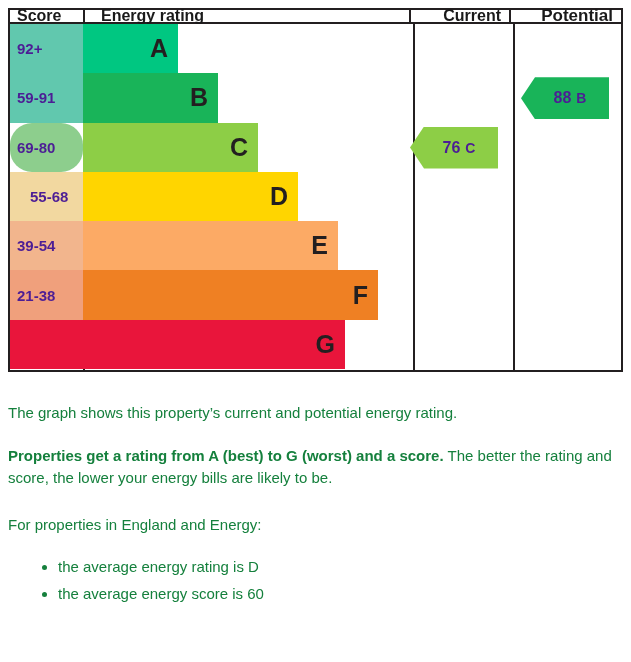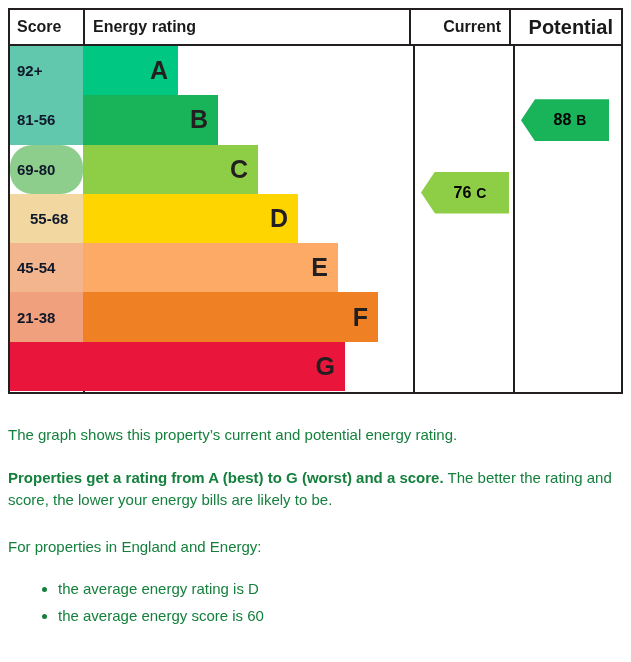--- a/index.html
+++ b/index.html
@@ -24,41 +24,41 @@
   .epc-table {
     position: relative;
     margin: 8px 8px 0 8px;
     width: 615px;
     border: 2px solid #231f20;
     box-sizing: border-box;
   }
 
   .header-row {
     display: flex;
-    height: 36px;
+    height: 14px;
     border-bottom: 2px solid #231f20;
     box-sizing: border-box;
   }
   .col-score {
     width: 75px;
     box-sizing: border-box;
     border-right: 2px solid #231f20;
     display: flex;
     align-items: center;
     padding-left: 7px;
     font-size: 16px;
     font-weight: bold;
   }
   .col-rating {
     flex: 1;
     box-sizing: border-box;
     border-right: 2px solid #231f20;
     display: flex;
     align-items: center;
-    padding-left: 8px;
+    padding-left: 16px;
     font-size: 16px;
     font-weight: bold;
   }
   .col-current {
     width: 100px;
     box-sizing: border-box;
     border-right: 2px solid #231f20;
     display: flex;
     align-items: center;
     justify-content: flex-end;
@@ -66,21 +66,21 @@
     font-size: 16px;
     font-weight: bold;
   }
   .col-potential {
     width: 110px;
     box-sizing: border-box;
     display: flex;
     align-items: center;
     justify-content: flex-end;
     padding-right: 8px;
-    font-size: 20px;
+    font-size: 17px;
     font-weight: bold;
   }
 
   .body-area {
     position: relative;
     height: 346px;
   }
 
   
   .vline {
@@ -101,41 +101,41 @@
     align-items: stretch;
   }
   .band-score {
     width: 73px;
     box-sizing: border-box;
     display: flex;
     align-items: center;
     padding-left: 7px;
     font-size: 15px;
     font-weight: bold;
-    color: #0f172a;
+    color: #4c1d95;
   }
   .band-bar {
     position: relative;
     display: flex;
     align-items: center;
     justify-content: flex-end;
     padding-right: 10px;
     font-size: 25px;
     font-weight: bold;
     color: #231f20;
   }
 
   
   .marker {
     position: absolute;
     height: 42px;
     display: flex;
     align-items: center;
     justify-content: center;
-    color: #000000;
+    color: #4c1d95;
     font-weight: bold;
     font-size: 16px;
     clip-path: polygon(0% 50%, 14px 0%, 100% 0%, 100% 100%, 14px 100%);
     padding-left: 10px;
     box-sizing: border-box;
   }
   .marker .letter {
     font-size: 14px;
     margin-left: 5px;
   }
@@ -179,44 +179,44 @@
     <div class="body-area">
       <div class="vline v1"></div>
       <div class="vline v2"></div>
       <div class="vline v3"></div>
 
       <div class="band">
         <div class="band-score" id="sc0" style="background: rgb(97, 200, 174);">92+</div>
         <div class="band-bar" id="br0" style="background: rgb(0, 199, 129); width: 85px; flex: 0 0 auto;">A</div>
       </div>
       <div class="band">
-        <div class="band-score" id="sc1" style="background: rgb(97, 200, 174);">81-56</div>
+        <div class="band-score" id="sc1" style="background: rgb(97, 200, 174);">59-91</div>
         <div class="band-bar" id="br1" style="background: rgb(25, 180, 89); width: 125px; flex: 0 0 auto;">B</div>
       </div>
       <div class="band">
         <div class="band-score" id="sc2" style="background: rgb(141, 206, 141); border-radius: 22px;">69-80</div>
         <div class="band-bar" id="br2" style="background: rgb(141, 206, 70); width: 165px; flex: 0 0 auto;">C</div>
       </div>
       <div class="band">
         <div class="band-score" id="sc3" style="background: rgb(242, 216, 160); padding-left: 20px;">55-68</div>
         <div class="band-bar" id="br3" style="background: rgb(255, 213, 0); width: 205px; flex: 0 0 auto;">D</div>
       </div>
       <div class="band">
-        <div class="band-score" id="sc4" style="background: rgb(242, 181, 141);">45-54</div>
+        <div class="band-score" id="sc4" style="background: rgb(242, 181, 141);">39-54</div>
         <div class="band-bar" id="br4" style="background: rgb(252, 170, 101); width: 245px; flex: 0 0 auto;">E</div>
       </div>
       <div class="band">
         <div class="band-score" id="sc5" style="background: rgb(240, 160, 124);">21-38</div>
         <div class="band-bar" id="br5" style="background: rgb(239, 128, 35); width: 285px; flex: 0 0 auto;">F</div>
       </div>
       <div class="band">
         <div class="band-bar" id="br6" style="background: rgb(233, 21, 59); width: 325px; flex: 0 0 auto;">G</div>
       </div>
 
-      <div class="marker" id="current-marker" style="background: rgb(141, 206, 70); left: 411px; width: 88px; top: 102.571px; margin-top: 23px;">
+      <div class="marker" id="current-marker" style="background: rgb(141, 206, 70); left: 400px; width: 88px; top: 102.571px;">
         <span>76</span>
         <span class="letter">C</span>
       </div>
 
       <div class="marker" id="potential-marker" style="background: rgb(25, 180, 89); left: 511px; width: 88px; top: 53.1429px;">
         <span>88</span>
         <span class="letter">B</span>
       </div>
     </div>
   </div>

